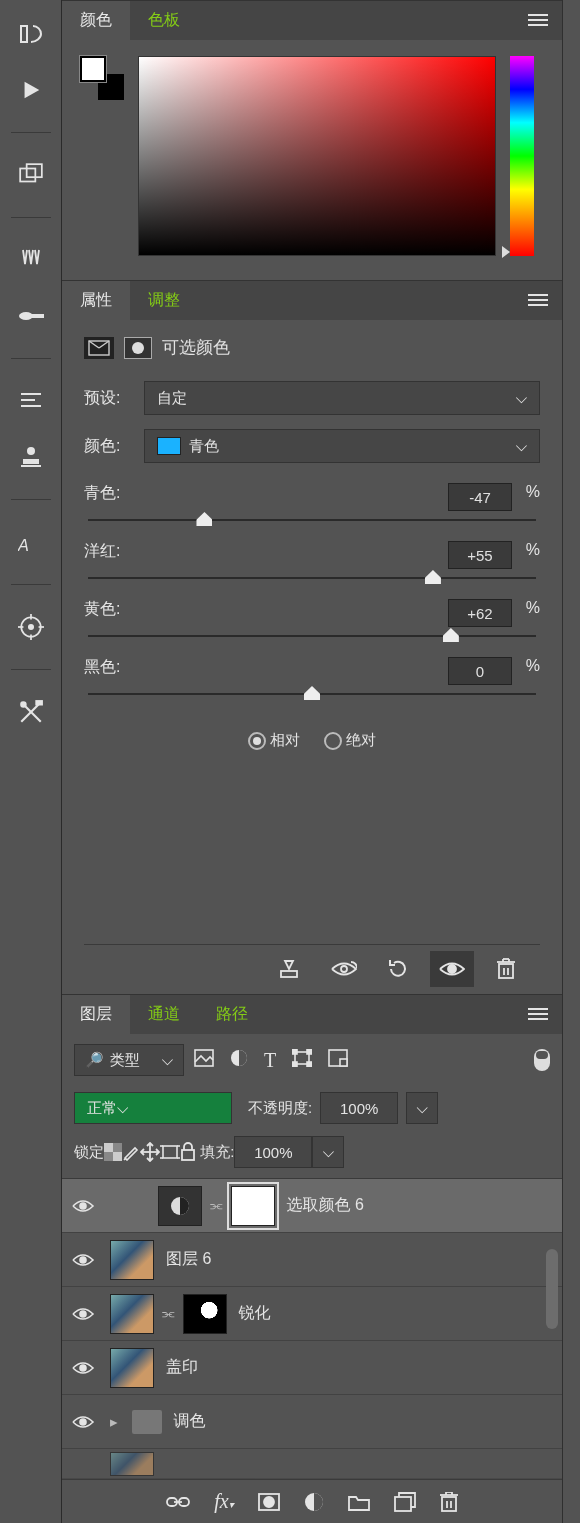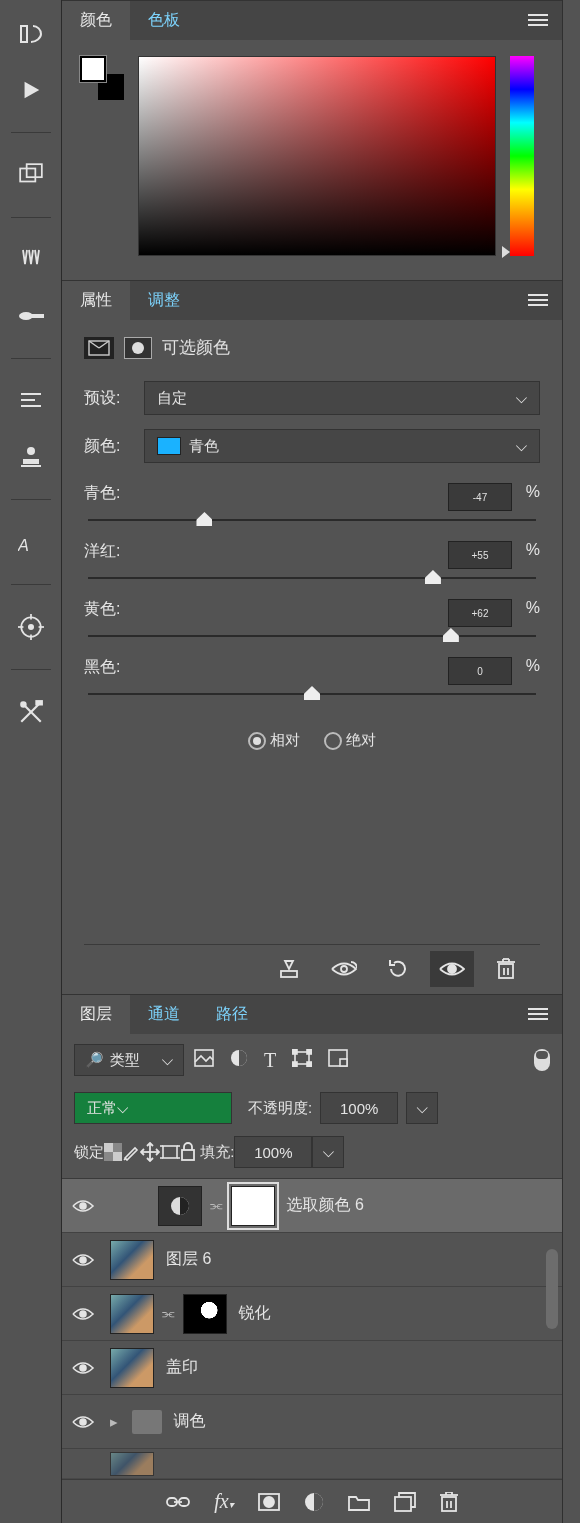--- a/index.html
+++ b/index.html
@@ -2,21 +2,21 @@
 <html><head>
 <meta charset="utf-8">
 <style>
 *{box-sizing:border-box;margin:0;padding:0;font-family:"Microsoft YaHei",sans-serif;font-size:15px;color:#e4e4e4;user-select:none}
 body{background:#535353;width:580px;height:1523px;display:flex;overflow:hidden}
 .toolbar{width:62px;background:#535353;border-right:1px solid #2a2a2a;padding-top:20px;display:flex;flex-direction:column;align-items:center;gap:28px}
 .toolbar .ticon{width:28px;height:28px;display:flex;align-items:center;justify-content:center;color:#d0d0d0}
 .toolbar .sep{height:1px;width:40px;background:#3a3a3a}
 .panels{flex:1;display:flex;flex-direction:column}
 .panel-head{height:40px;background:#454545;display:flex;align-items:center;border-top:1px solid #333;position:relative}
-.panel-head .tab{padding:0 18px;height:100%;display:flex;align-items:center;color:#7dd3fc;font-size:16px}
+.panel-head .tab{padding:0 18px;height:100%;display:flex;align-items:center;color:#84cc16;font-size:16px}
 .panel-head .tab.active{background:#535353;color:#e8e8e8}
 .panel-head .hmenu{position:absolute;right:14px;top:12px;color:#bbb}
 .color-body{height:240px;background:#535353;padding:16px 28px 16px 18px;display:flex;gap:14px;position:relative}
 .fgbg{width:44px;height:44px;position:relative}
 .fgbg .sw{width:26px;height:26px;border:2px solid #000;position:absolute}
 .fgbg .fg{background:#fff;top:0;left:0;z-index:2;outline:1px solid #888}
 .fgbg .bg{background:#000;bottom:0;right:0}
 .color-field{flex:1;height:200px;background:linear-gradient(to bottom,transparent,#000),linear-gradient(to right,#fff,#ff0000);position:relative;border:1px solid #333}
 .hue{width:24px;height:200px;background:linear-gradient(to bottom,#ff00ff,#0000ff,#00ffff,#00ff00,#ffff00,#ff8000,#ff0000);position:relative}
 .hue .hptr{position:absolute;bottom:-2px;left:-8px;width:0;height:0;border-top:6px solid transparent;border-bottom:6px solid transparent;border-left:8px solid #ddd}
@@ -27,21 +27,21 @@
 .maskicon::after{content:"";width:12px;height:12px;border-radius:50%;background:#ddd}
 .prop-row{display:flex;align-items:center;margin-bottom:14px;gap:10px}
 .prop-row .lbl{width:50px;font-size:16px}
 .dropdown{flex:1;height:34px;background:#464646;border:1px solid #333;display:flex;align-items:center;padding:0 12px;position:relative}
 .dropdown .dcaret{position:absolute;right:12px}
 .colorchip{width:24px;height:18px;background:#1ab2ff;margin-right:8px;border:1px solid #222}
 .slider-group{margin:6px 0 14px}
 .slider-head{display:flex;align-items:flex-start;margin-bottom:8px}
 .slider-head .slabel{width:56px;font-size:16px}
 .slider-head .spacer{flex:1}
-.slider-head input{width:64px;height:28px;background:#3a3a3a;border:1px solid #222;color:#e0e0e0;text-align:center;font-size:10px}
+.slider-head input{width:64px;height:28px;background:#3a3a3a;border:1px solid #222;color:#e0e0e0;text-align:center;font-size:15px}
 .slider-head .pct{width:28px;text-align:right;font-size:16px}
 .slider-track{height:2px;background:#2a2a2a;position:relative;margin:0 4px}
 .slider-thumb{position:absolute;top:-7px;width:16px;height:14px;background:#eee;clip-path:polygon(50% 0,100% 55%,100% 100%,0 100%,0 55%);transform:translateX(-50%)}
 .radio-row{display:flex;justify-content:center;gap:24px;margin-top:22px;font-size:16px}
 .radio{display:flex;align-items:flex-end;gap:4px}
 .radio .rdot{width:18px;height:18px;border-radius:50%;border:2px solid #bbb;display:flex;align-items:center;justify-content:center}
 .radio.checked .rdot::after{content:"";width:8px;height:8px;border-radius:50%;background:#e0e0e0}
 .prop-bottom{height:48px;border-top:1px solid #3a3a3a;display:flex;align-items:center;justify-content:flex-end;gap:10px;padding:0 12px;margin-top:auto}
 .pbtn{width:44px;height:36px;display:flex;align-items:center;justify-content:center;color:#bbb}
 .pbtn.active{background:#3a3a3a}

